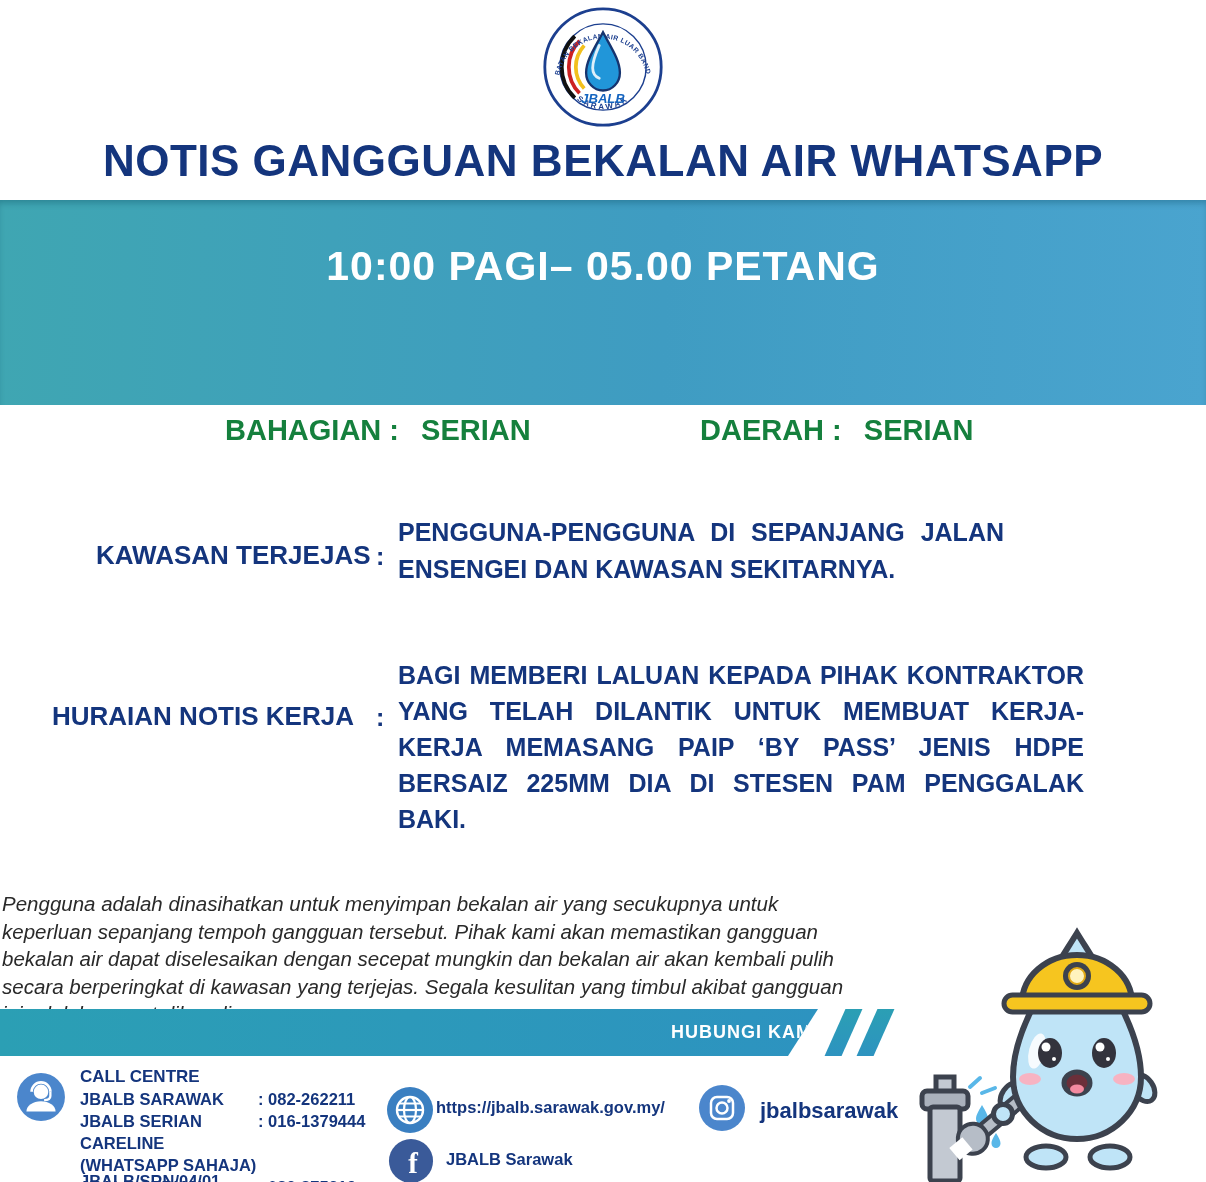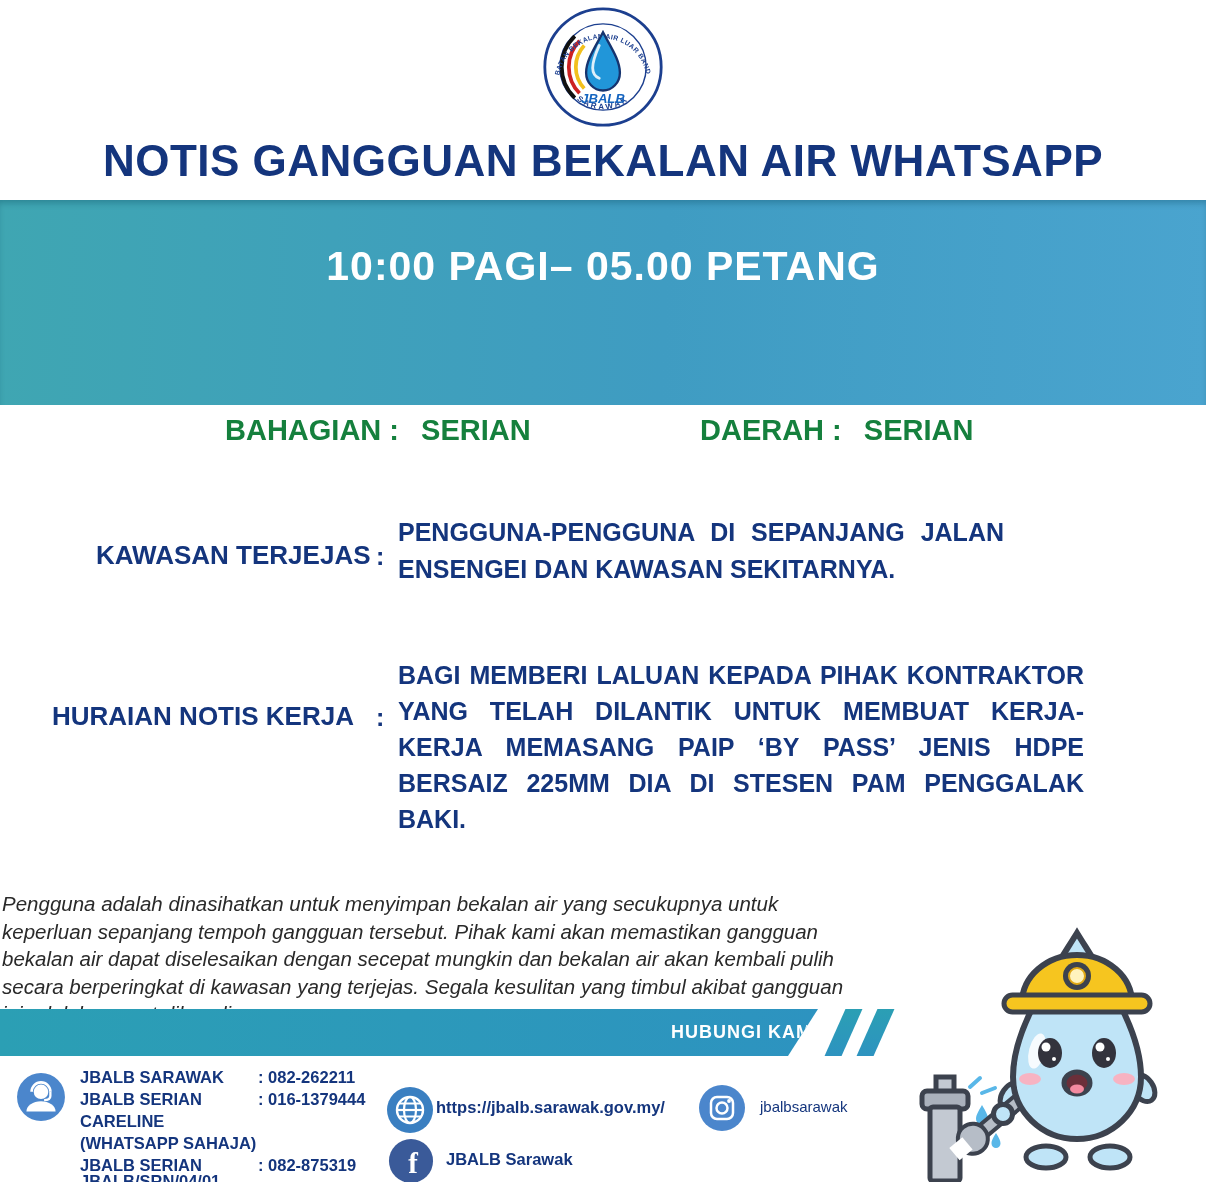--- a/index.html
+++ b/index.html
@@ -61,21 +61,21 @@
   .web-icon { left:386px; top:1086px; }
   .fb-icon  { left:388px; top:1138px; }
   .ig-icon  { left:698px; top:1084px; }
   .cc-block { position:absolute; left:80px; top:1066px; color:#14357d; }
   .cc-title { font-size:17px; font-weight:800; line-height:22px; }
   .cc-line  { font-size:16.5px; font-weight:800; line-height:22px; display:flex; }
   .cc-line .nm { flex:0 0 178px; }
   .cc-ref { position:absolute; left:80px; top:1172px; font-size:16.5px; font-weight:800; color:#14357d; }
   .web-text { position:absolute; left:436px; top:1098px; font-size:16.5px; font-weight:800; color:#14357d; }
   .fb-text  { position:absolute; left:446px; top:1150px; font-size:16.5px; font-weight:800; color:#14357d; }
-  .ig-text  { position:absolute; left:760px; top:1098px; font-size:15px; font-weight:400; color:#14357d; }
+  .ig-text  { position:absolute; left:760px; top:1098px; font-size:22px; font-weight:700; color:#14357d; }
   
   .mascot { position:absolute; left:896px; top:880px; width:310px; height:302px; }
 </style>
 </head>
 <body>
 
 <div class="page">
 
   <div class="logo">
     <svg viewBox="0 0 130 130" width="122" height="122">
@@ -135,20 +135,21 @@
     <svg viewBox="0 0 48 48" width="50" height="50">
       <circle cx="24" cy="24" r="23" fill="#4b86cc"></circle>
       <circle cx="24" cy="19" r="7" fill="#ffffff"></circle>
       <path d="M10 38 a14 10 0 0 1 28 0 Z" fill="#ffffff"></path>
       <path d="M15 19 a9 9 0 0 1 18 0" fill="none" stroke="#ffffff" stroke-width="2.6"></path>
       <path d="M33 19 v4 q0 4 -6 4" fill="none" stroke="#ffffff" stroke-width="2.2"></path>
     </svg>
   </div>
 
   <div class="cc-block">
+    <div class="cc-title">CALL CENTRE</div>
     <div class="cc-line">
       <span class="nm">JBALB SARAWAK</span>
       <span class="no">: 082-262211</span>
     </div>
     <div class="cc-line">
       <span class="nm">JBALB SERIAN CARELINE</span>
       <span class="no">: 016-1379444</span>
     </div>
     <div class="cc-line">
       <span class="nm">(WHATSAPP SAHAJA)</span>

